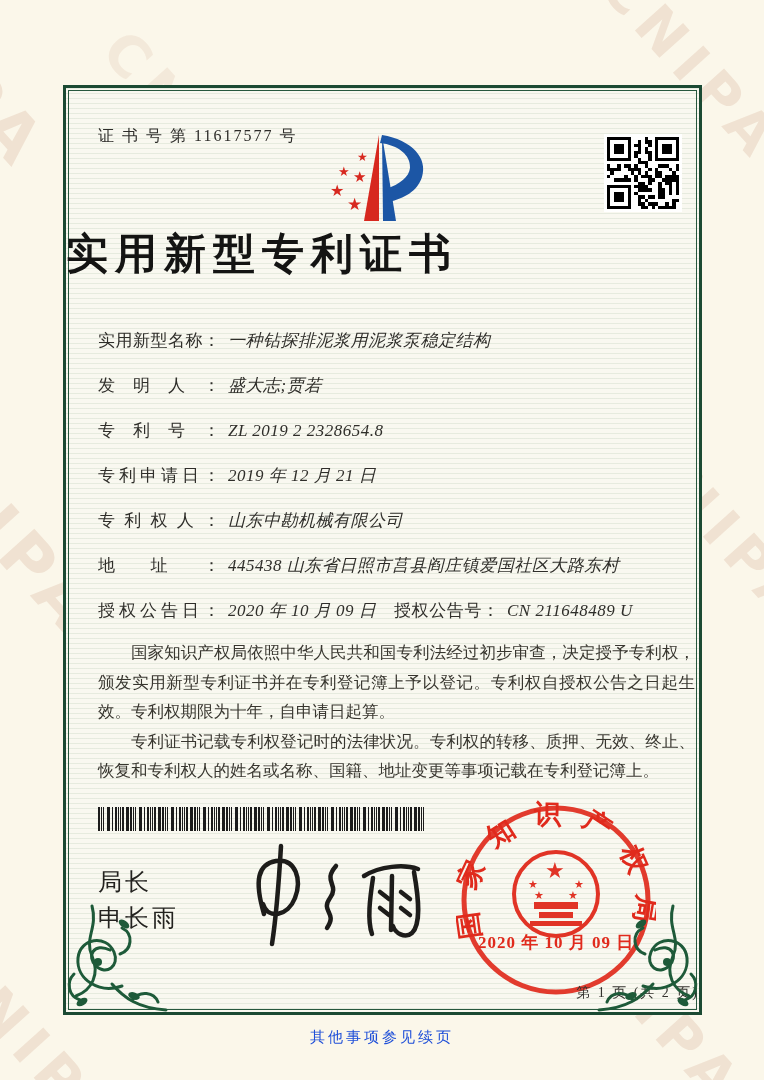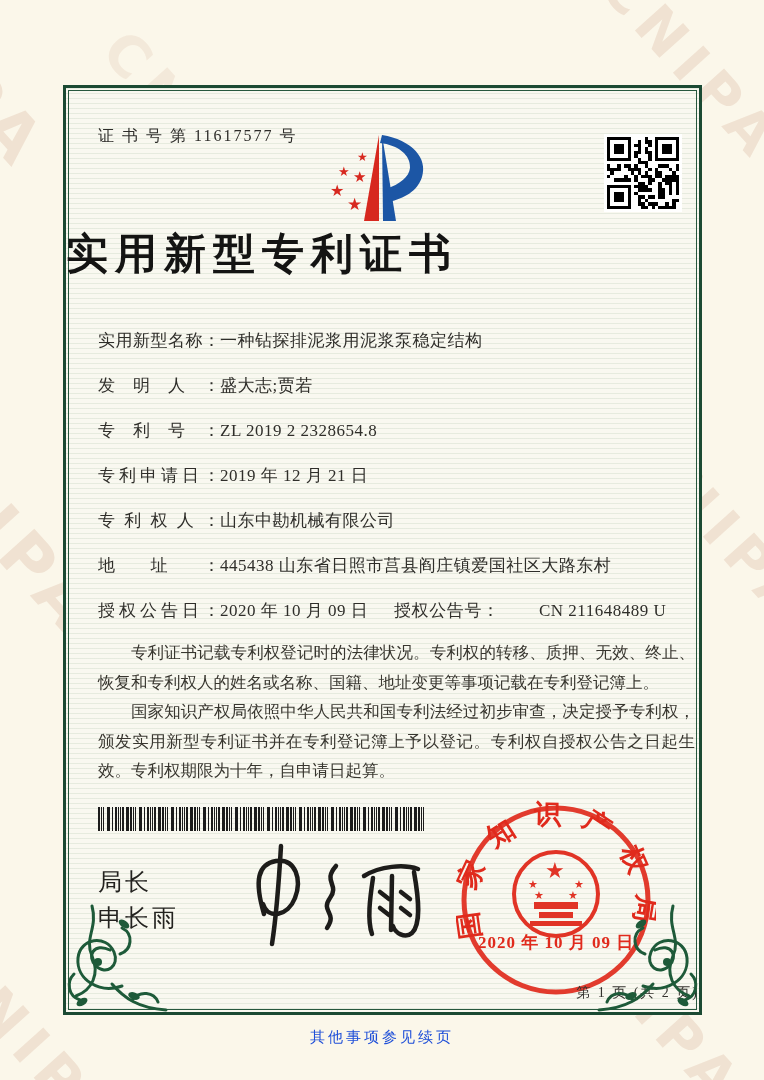--- a/index.html
+++ b/index.html
@@ -55,23 +55,23 @@
     letter-spacing:7px;color:#141413;
   }
 
   .fields{position:absolute;left:32px;top:230px;width:575px;}
   .row{height:45px;line-height:45px;font-size:17px;color:#2f2e2a;white-space:nowrap;display:flex;}
   .lab{
     display:inline-block;width:122px;flex:0 0 122px;
     text-align:justify;text-align-last:justify;
     color:#2f2e2a;
   }
-  .val{letter-spacing:.5px;}
+  .val{margin-left:8px;letter-spacing:.5px;font-style:italic;}
   .row--two .pair1{width:296px;flex:0 0 296px;display:flex;}
-  .row--two .pair2{display:flex;gap:40px;}
+  .row--two .pair2{display:flex;}
   .row--two .lab2{display:inline-block;width:105px;flex:0 0 105px;text-align:justify;text-align-last:justify;}
 
   .paras{
     position:absolute;left:32px;top:550px;width:597px;
     font-size:16.5px;line-height:29.5px;color:#38362f;
     text-align:justify;
   }
   .paras p{margin:0;text-indent:2em;}
 
   .barcode{position:absolute;left:32px;top:719px;width:330px;height:24px;}
@@ -302,22 +302,22 @@
           <span class="val">2020 年 10 月 09 日</span>
         </span>
         <span class="pair2">
           <span class="lab2">授权公告号：</span>
           <span class="val">CN 211648489 U</span>
         </span>
       </div>
     </div>
 
     <div class="paras">
+      <p>国家知识产权局依照中华人民共和国专利法经过初步审查，决定授予专利权，颁发实用新型专利证书并在专利登记簿上予以登记。专利权自授权公告之日起生效。专利权期限为十年，自申请日起算。</p>
       <p>专利证书记载专利权登记时的法律状况。专利权的转移、质押、无效、终止、恢复和专利权人的姓名或名称、国籍、地址变更等事项记载在专利登记簿上。</p>
-      <p>国家知识产权局依照中华人民共和国专利法经过初步审查，决定授予专利权，颁发实用新型专利证书并在专利登记簿上予以登记。专利权自授权公告之日起生效。专利权期限为十年，自申请日起算。</p>
     </div>
 
     <div class="barcode">
       <svg id="barcode" viewBox="0 0 330 24" preserveAspectRatio="none">
           <rect x="0" y="0" width="2" height="24" fill="#1c1c1c"></rect>
           <rect x="3" y="0" width="1" height="24" fill="#1c1c1c"></rect>
           <rect x="5" y="0" width="1" height="24" fill="#1c1c1c"></rect>
           <rect x="9" y="0" width="3" height="24" fill="#1c1c1c"></rect>
           <rect x="14" y="0" width="1" height="24" fill="#1c1c1c"></rect>
           <rect x="17" y="0" width="2" height="24" fill="#1c1c1c"></rect>

